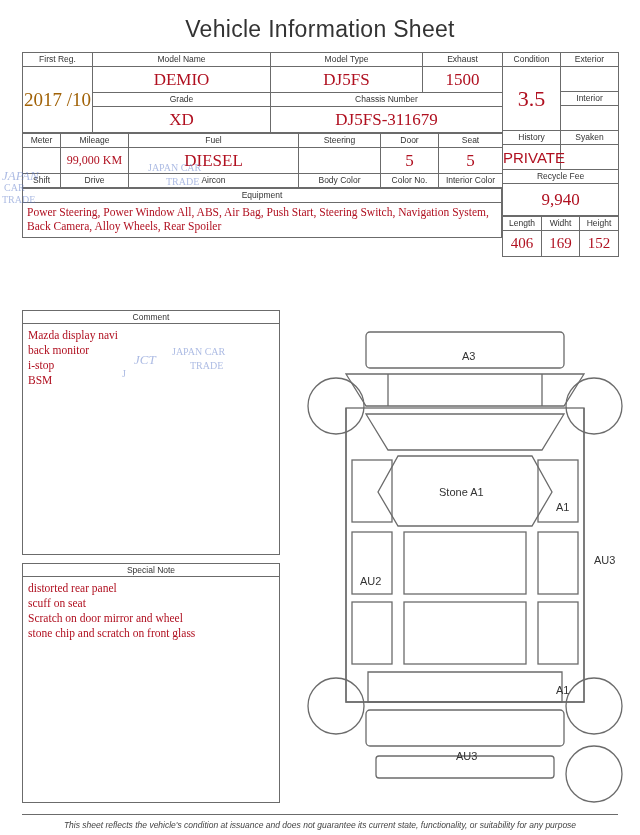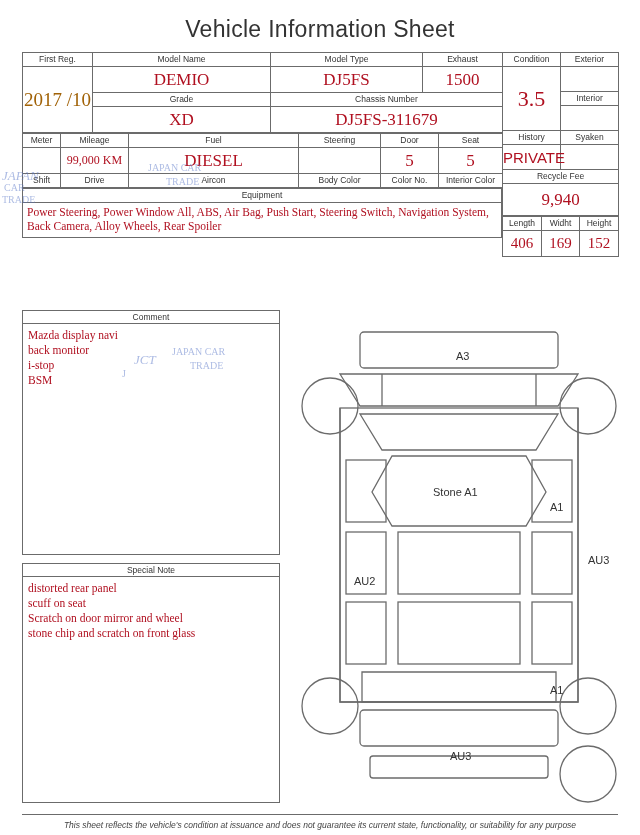--- a/index.html
+++ b/index.html
@@ -141,21 +141,21 @@
   .hr-footer {
     position: absolute;
     left: 22px; top: 814px;
     width: 596px;
     border-top: 1px solid #6b6b6b;
   }
 
   
   .diagram {
     position: absolute;
-    left: 266px; top: 0;
+    left: 272px; top: 0;
     width: 330px; height: 500px;
   }
   .diagram svg { display: block; }
   .wm {
     position: absolute;
     color: #5b78c8;
     opacity: 0.5;
     font-size: 10px;
     font-family: "Liberation Serif", serif;
     pointer-events: none;

